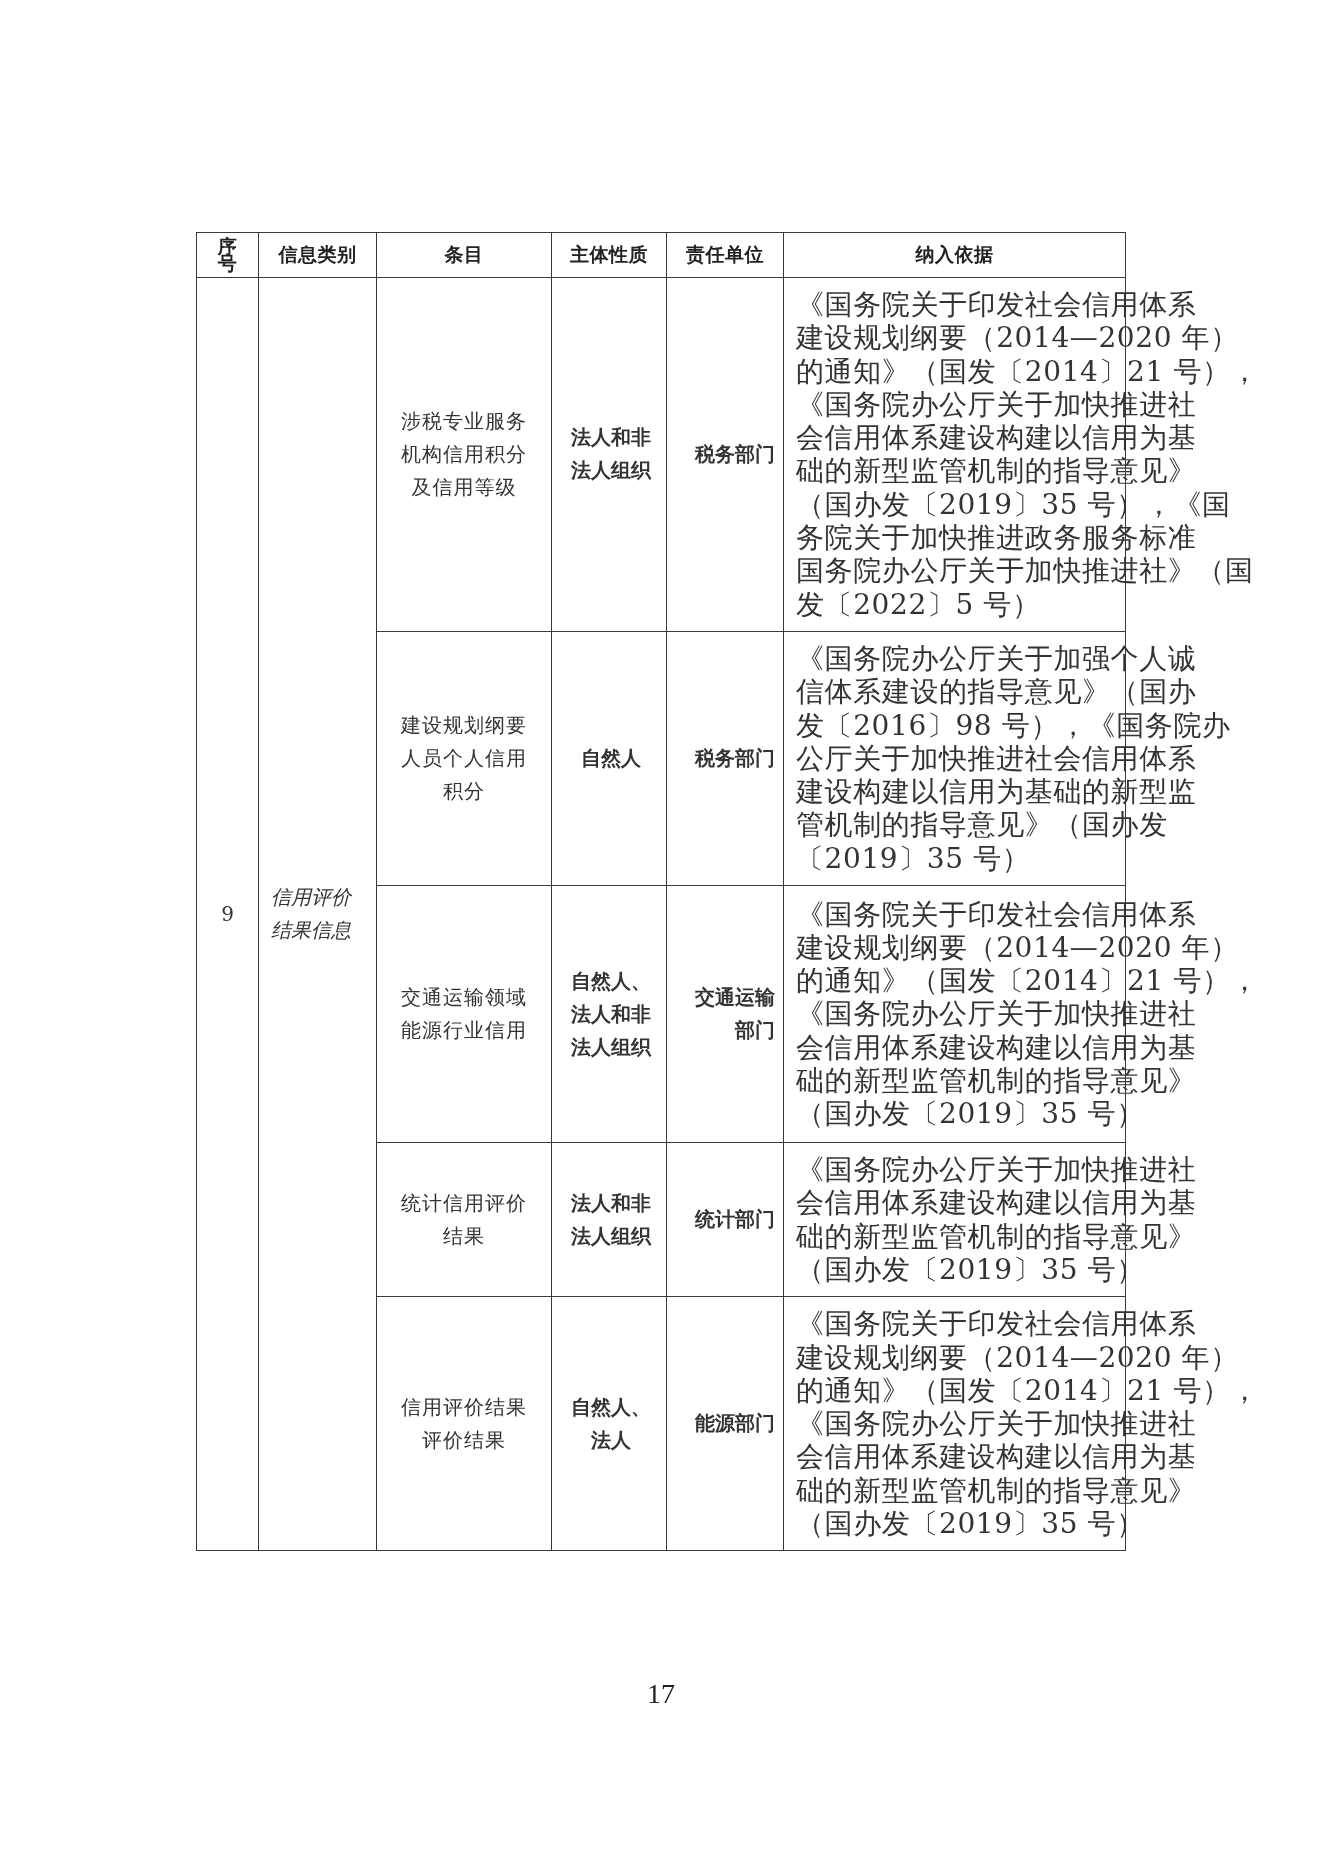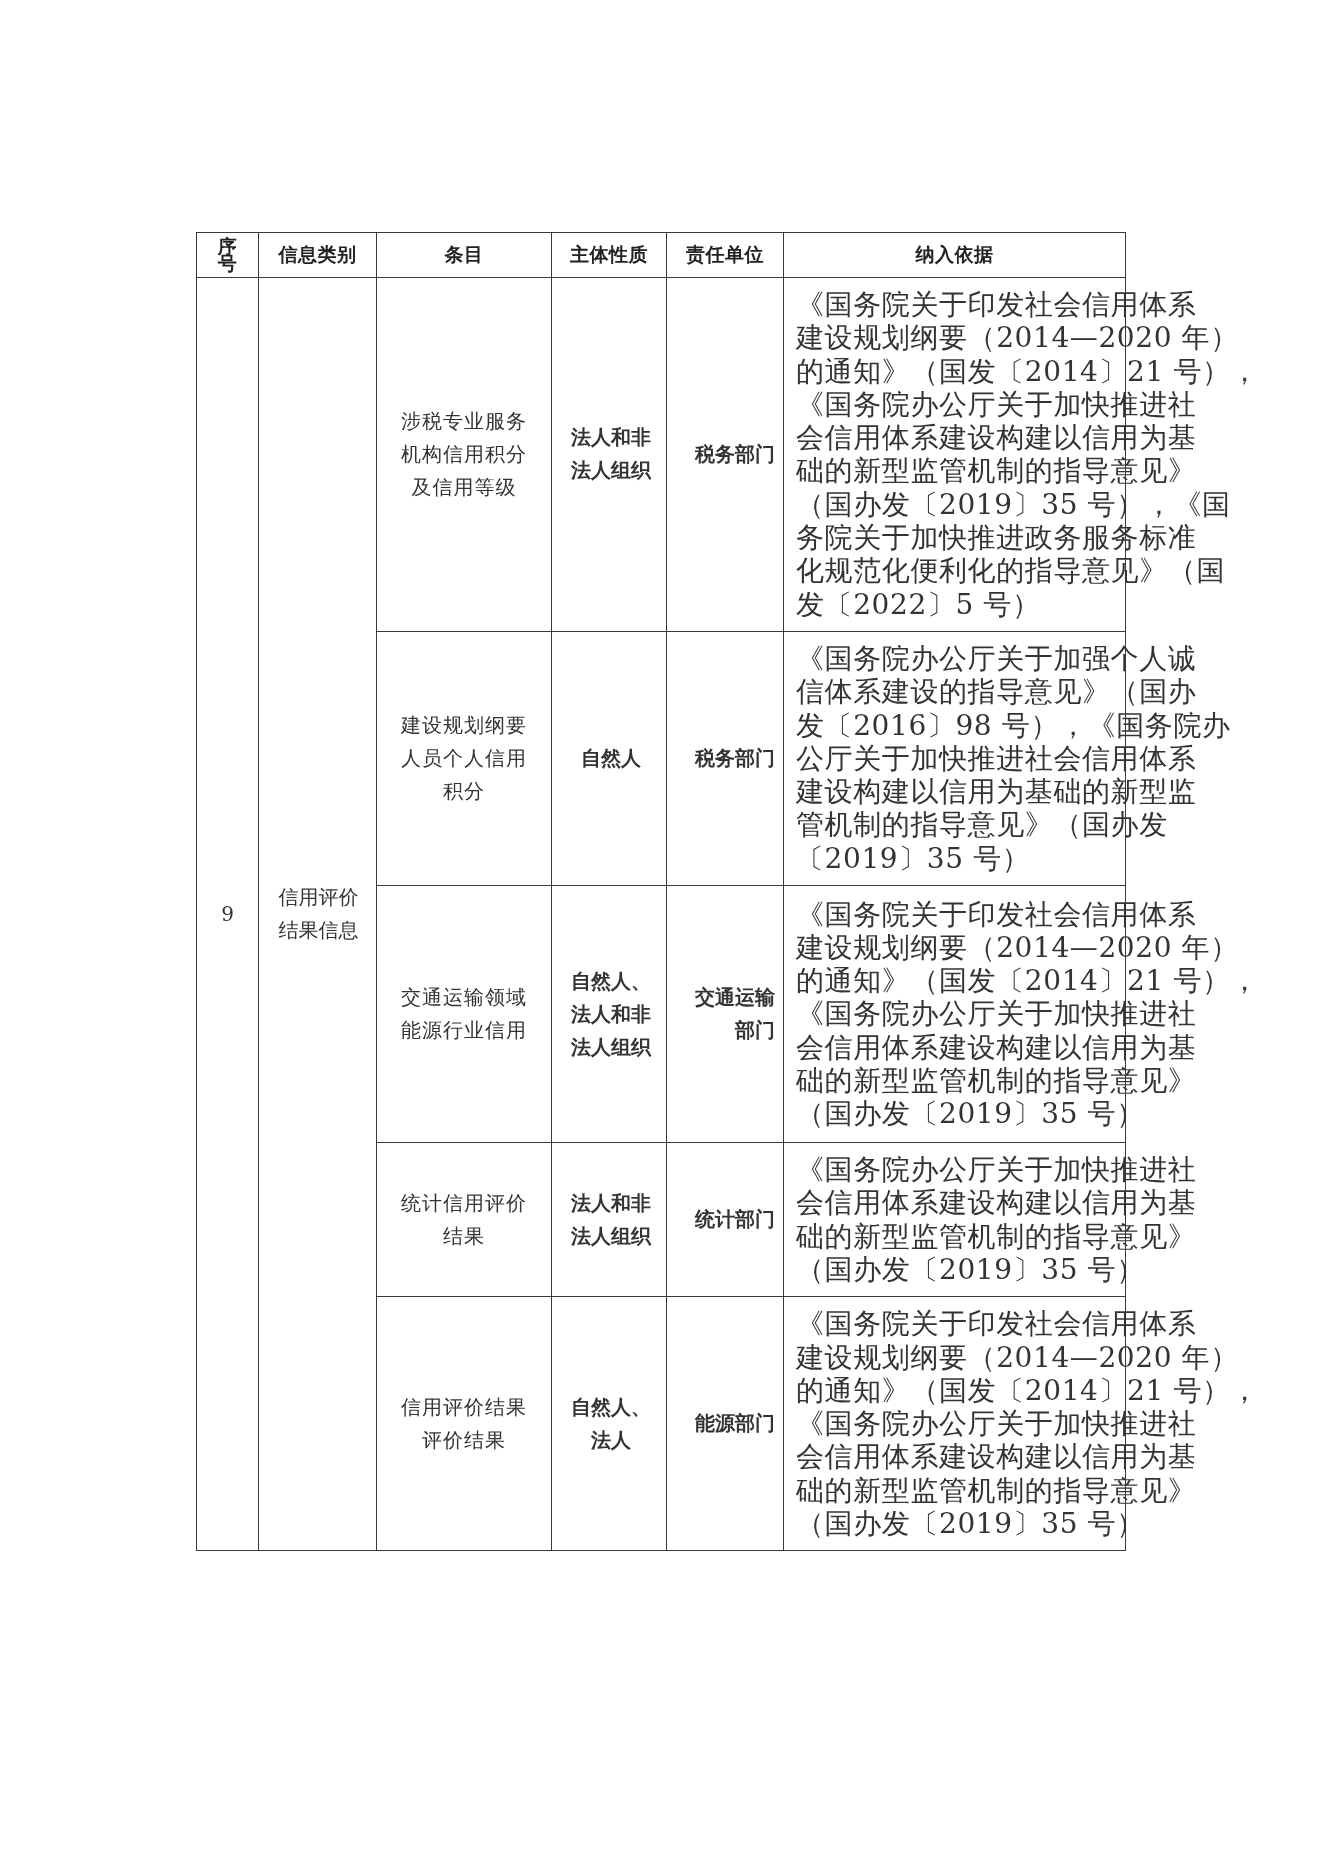--- a/index.html
+++ b/index.html
@@ -54,21 +54,22 @@
     line-height: 33px;
     color: #333;
   }
   td.seq-cell {
     text-align: center;
     font-size: 20px;
   }
   td.category-cell {
     padding: 0 10px 0 12px !important;
     vertical-align: middle;
-    text-align: center;
+    text-align: left;
+    font-style: italic;
   }
   td.item-cell {
     padding: 0 12px 0 12px !important;
     text-align: center;
     letter-spacing: 1px;
   }
   td.subject-cell {
     padding: 0 8px 0 12px !important;
     text-align: center;
     font-weight: bold;
@@ -145,21 +146,21 @@
         </td>
         <td class="basis-cell">
           <span class="line">《国务院关于印发社会信用体系</span>
           <span class="line">建设规划纲要（2014—2020 年）</span>
           <span class="line">的通知》（国发〔2014〕21 号），</span>
           <span class="line">《国务院办公厅关于加快推进社</span>
           <span class="line">会信用体系建设构建以信用为基</span>
           <span class="line">础的新型监管机制的指导意见》</span>
           <span class="line">（国办发〔2019〕35 号），《国</span>
           <span class="line">务院关于加快推进政务服务标准</span>
-          <span class="line">化规范化便利化的指导意见》（国</span>
+          <span class="line">国务院办公厅关于加快推进社》（国</span>
           <span class="line">发〔2022〕5 号）</span>
         </td>
       </tr>
 
       <tr style="height:245px">
         <td class="item-cell">
           <span class="line">建设规划纲要</span>
           <span class="line">人员个人信用</span>
           <span class="line">积分</span>
         </td>
@@ -243,13 +244,14 @@
           <span class="line">的通知》（国发〔2014〕21 号），</span>
           <span class="line">《国务院办公厅关于加快推进社</span>
           <span class="line">会信用体系建设构建以信用为基</span>
           <span class="line">础的新型监管机制的指导意见》</span>
           <span class="line">（国办发〔2019〕35 号）</span>
         </td>
       </tr>
     </tbody>
   </table>
 
+  <div class="page-number">17</div>
 </div>
 
 </body></html>

